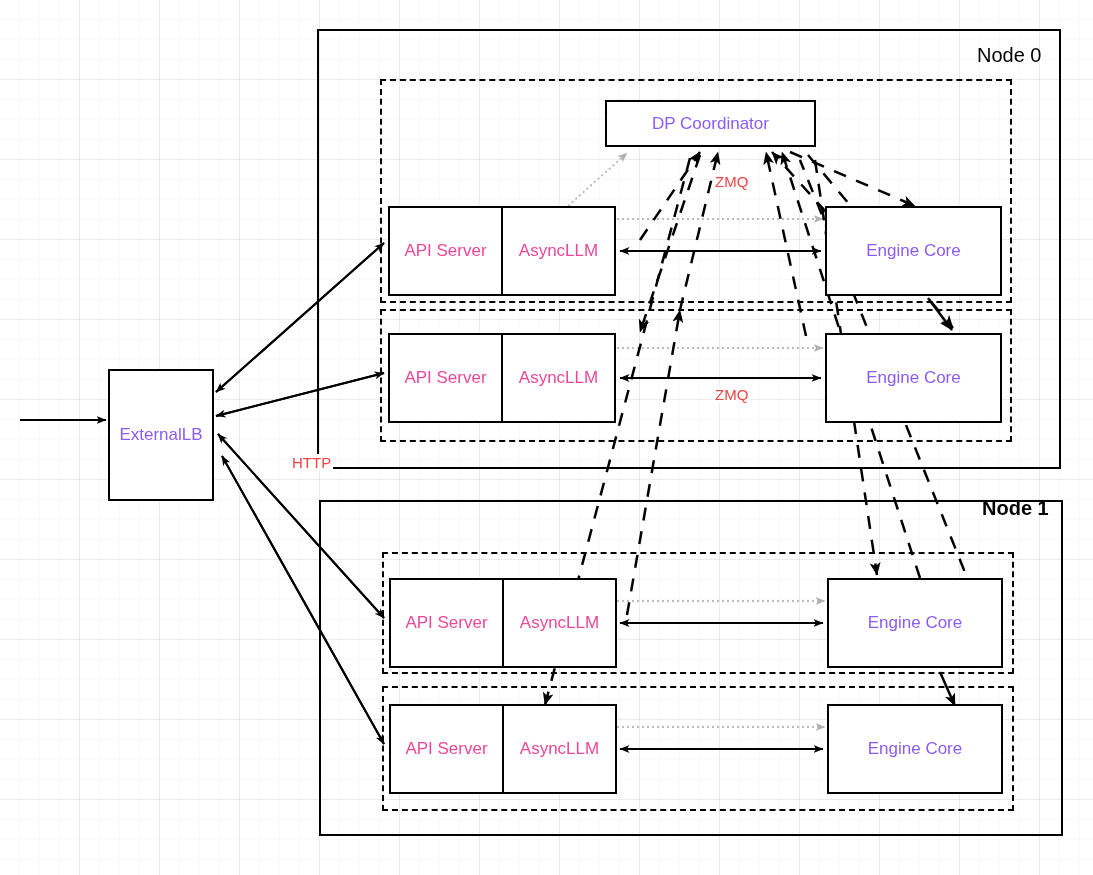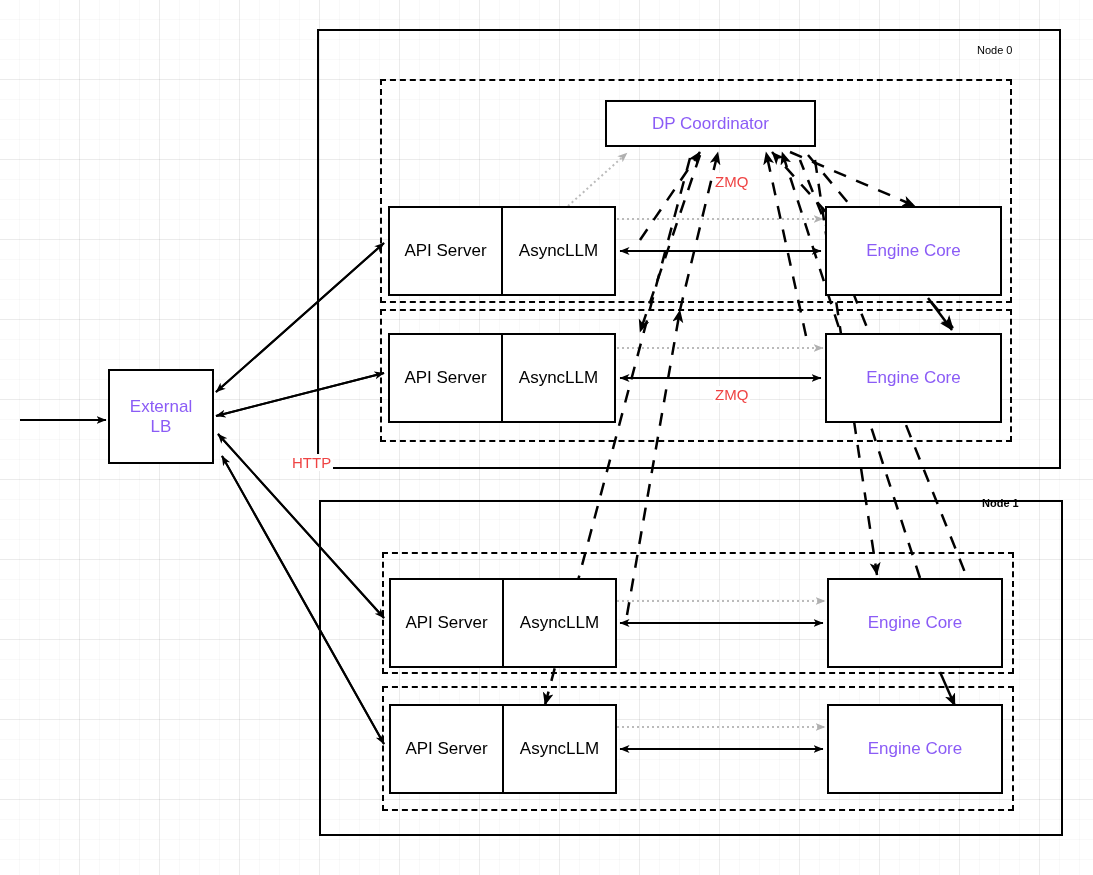--- a/index.html
+++ b/index.html
@@ -30,21 +30,21 @@
     pointer-events: none;
   }
   .node-box {
     position: absolute;
     border: 2px solid #000000;
     background: transparent;
     box-sizing: border-box;
   }
   .node-label {
     position: absolute;
-    font-size: 11px;
+    font-size: 20px;
     color: #000000;
     white-space: nowrap;
   }
   .dash-group {
     position: absolute;
     border: 2px dashed #000000;
     background: transparent;
     box-sizing: border-box;
   }
   .solid-box {
@@ -66,21 +66,21 @@
     box-sizing: border-box;
     display: flex;
     align-items: stretch;
   }
   .split-half {
     flex: 1 1 50%;
     display: flex;
     align-items: center;
     justify-content: center;
     font-size: 17px;
-    color: #000000;
+    color: #ec4899;
     white-space: nowrap;
   }
   .split-half.left {
     border-right: 2px solid #000000;
   }
   .edge-label {
     position: absolute;
     font-size: 15px;
     color: #ef4444;
     background: #ffffff;
@@ -255,19 +255,19 @@
   </div>
   <div class="solid-box" style="left:827px; top:578px; width:176px; height:90px; z-index:4;">Engine Core</div>
 
   <div class="dash-group" style="left:382px; top:686px; width:632px; height:125px;"></div>
   <div class="split-box" style="left:389px; top:704px; width:228px; height:90px; z-index:4;">
     <div class="split-half left">API Server</div>
     <div class="split-half">AsyncLLM</div>
   </div>
   <div class="solid-box" style="left:827px; top:704px; width:176px; height:90px; z-index:4;">Engine Core</div>
 
-  <div class="solid-box" style="left:108px; top:369px; width:106px; height:95px; flex-direction:column; z-index:6;">
+  <div class="solid-box" style="left:108px; top:369px; width:106px; height:132px; flex-direction:row; z-index:6;">
     <span>External</span>
     <span>LB</span>
   </div>
   <div class="edge-label" style="left:243px; top:454px; z-index:7;margin-left:47px;">HTTP</div>
 
 </div>
 
 </body></html>

